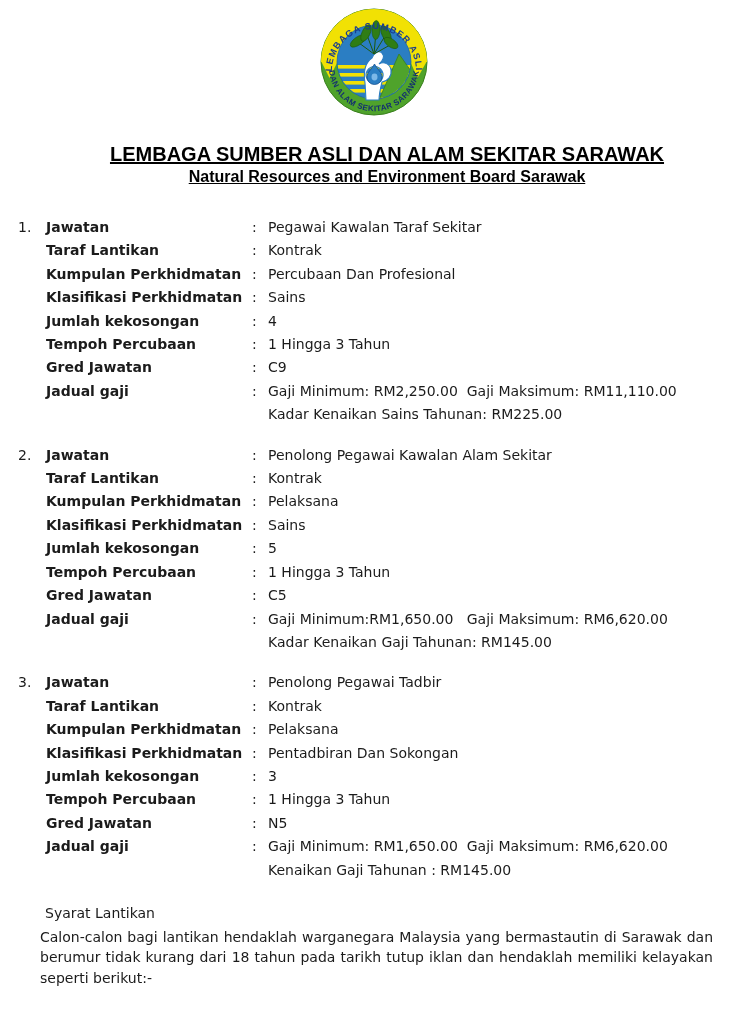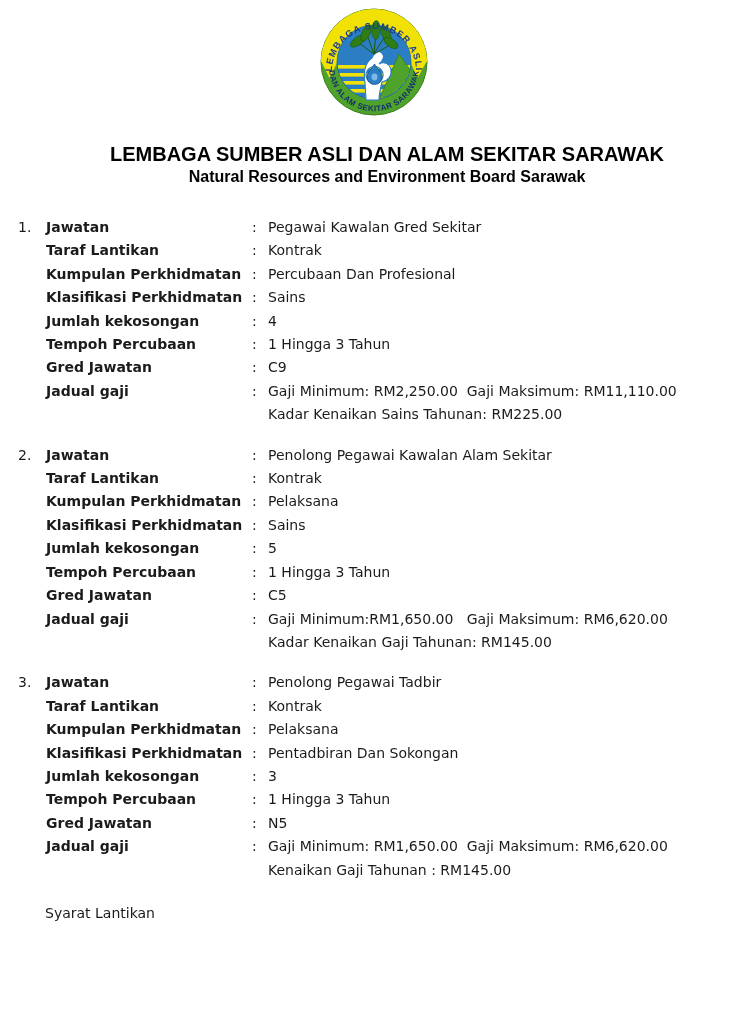--- a/index.html
+++ b/index.html
@@ -5,21 +5,21 @@
   html,body{margin:0;padding:0;background:#ffffff;}
   .page{
     position:relative;
     width:737px;height:1032px;
     background:#ffffff;
     color:#1b1b1b;
     font-family:"DejaVu Sans","Liberation Sans",sans-serif;
     overflow:hidden;
   }
   .logo-wrap{position:absolute;left:320px;top:8px;width:108px;height:108px;}
-  .header{padding-top:143px;margin-left:37px;width:700px;text-align:center;color:#000;}
+  .header{padding-top:143px;margin-left:37px;width:700px;text-align:center;color:#000;text-decoration:underline;}
   .doc-title{margin:0;font-family:"Liberation Sans",sans-serif;font-weight:bold;font-size:20px;line-height:23px;}
   .doc-subtitle{margin:1px 0 12px;font-family:"Liberation Sans",sans-serif;font-weight:bold;font-size:16px;line-height:19px;}
   .section-title{margin:26px 0 0;font-family:"Liberation Sans",sans-serif;font-weight:bold;font-size:15px;line-height:17px;}
   .jobs{margin:30px 18px 0 18px;}
   .job{margin-bottom:17px;}
   .job:last-child{margin-bottom:0;}
   .job-row{display:flex;font-size:14px;line-height:23.4px;}
   .cell{white-space:pre-wrap;}
   .cell.num{width:28px;flex:0 0 28px;}
   .cell.label{width:206px;flex:0 0 206px;font-weight:bold;}
@@ -94,21 +94,21 @@
     <h1 class="doc-title">LEMBAGA SUMBER ASLI DAN ALAM SEKITAR SARAWAK</h1>
     <h2 class="doc-subtitle">Natural Resources and Environment Board Sarawak</h2>
   </div>
 
   <div class="jobs">
       <section class="job">
         <div class="job-row">
           <div class="cell num">1.</div>
           <div class="cell label">Jawatan</div>
           <div class="cell colon">:</div>
-          <div class="cell value">Pegawai Kawalan Gred Sekitar</div>
+          <div class="cell value">Pegawai Kawalan Taraf Sekitar</div>
         </div>
         <div class="job-row">
           <div class="cell num"></div>
           <div class="cell label">Taraf Lantikan</div>
           <div class="cell colon">:</div>
           <div class="cell value">Kontrak</div>
         </div>
         <div class="job-row">
           <div class="cell num"></div>
           <div class="cell label">Kumpulan Perkhidmatan</div>
@@ -261,15 +261,16 @@
           <div class="cell num"></div>
           <div class="cell label"></div>
           <div class="cell colon"></div>
           <div class="cell value">Kenaikan Gaji Tahunan : RM145.00</div>
         </div>
       </section>
     </div>
 
   <div class="syarat">
     <div class="syarat-heading">Syarat Lantikan</div>
+    <p class="syarat-para">Calon-calon bagi lantikan hendaklah warganegara Malaysia yang bermastautin di Sarawak dan berumur tidak kurang dari 18 tahun pada tarikh tutup iklan dan hendaklah memiliki kelayakan seperti berikut:-</p>
   </div>
 
 </div>
 
 </body></html>

